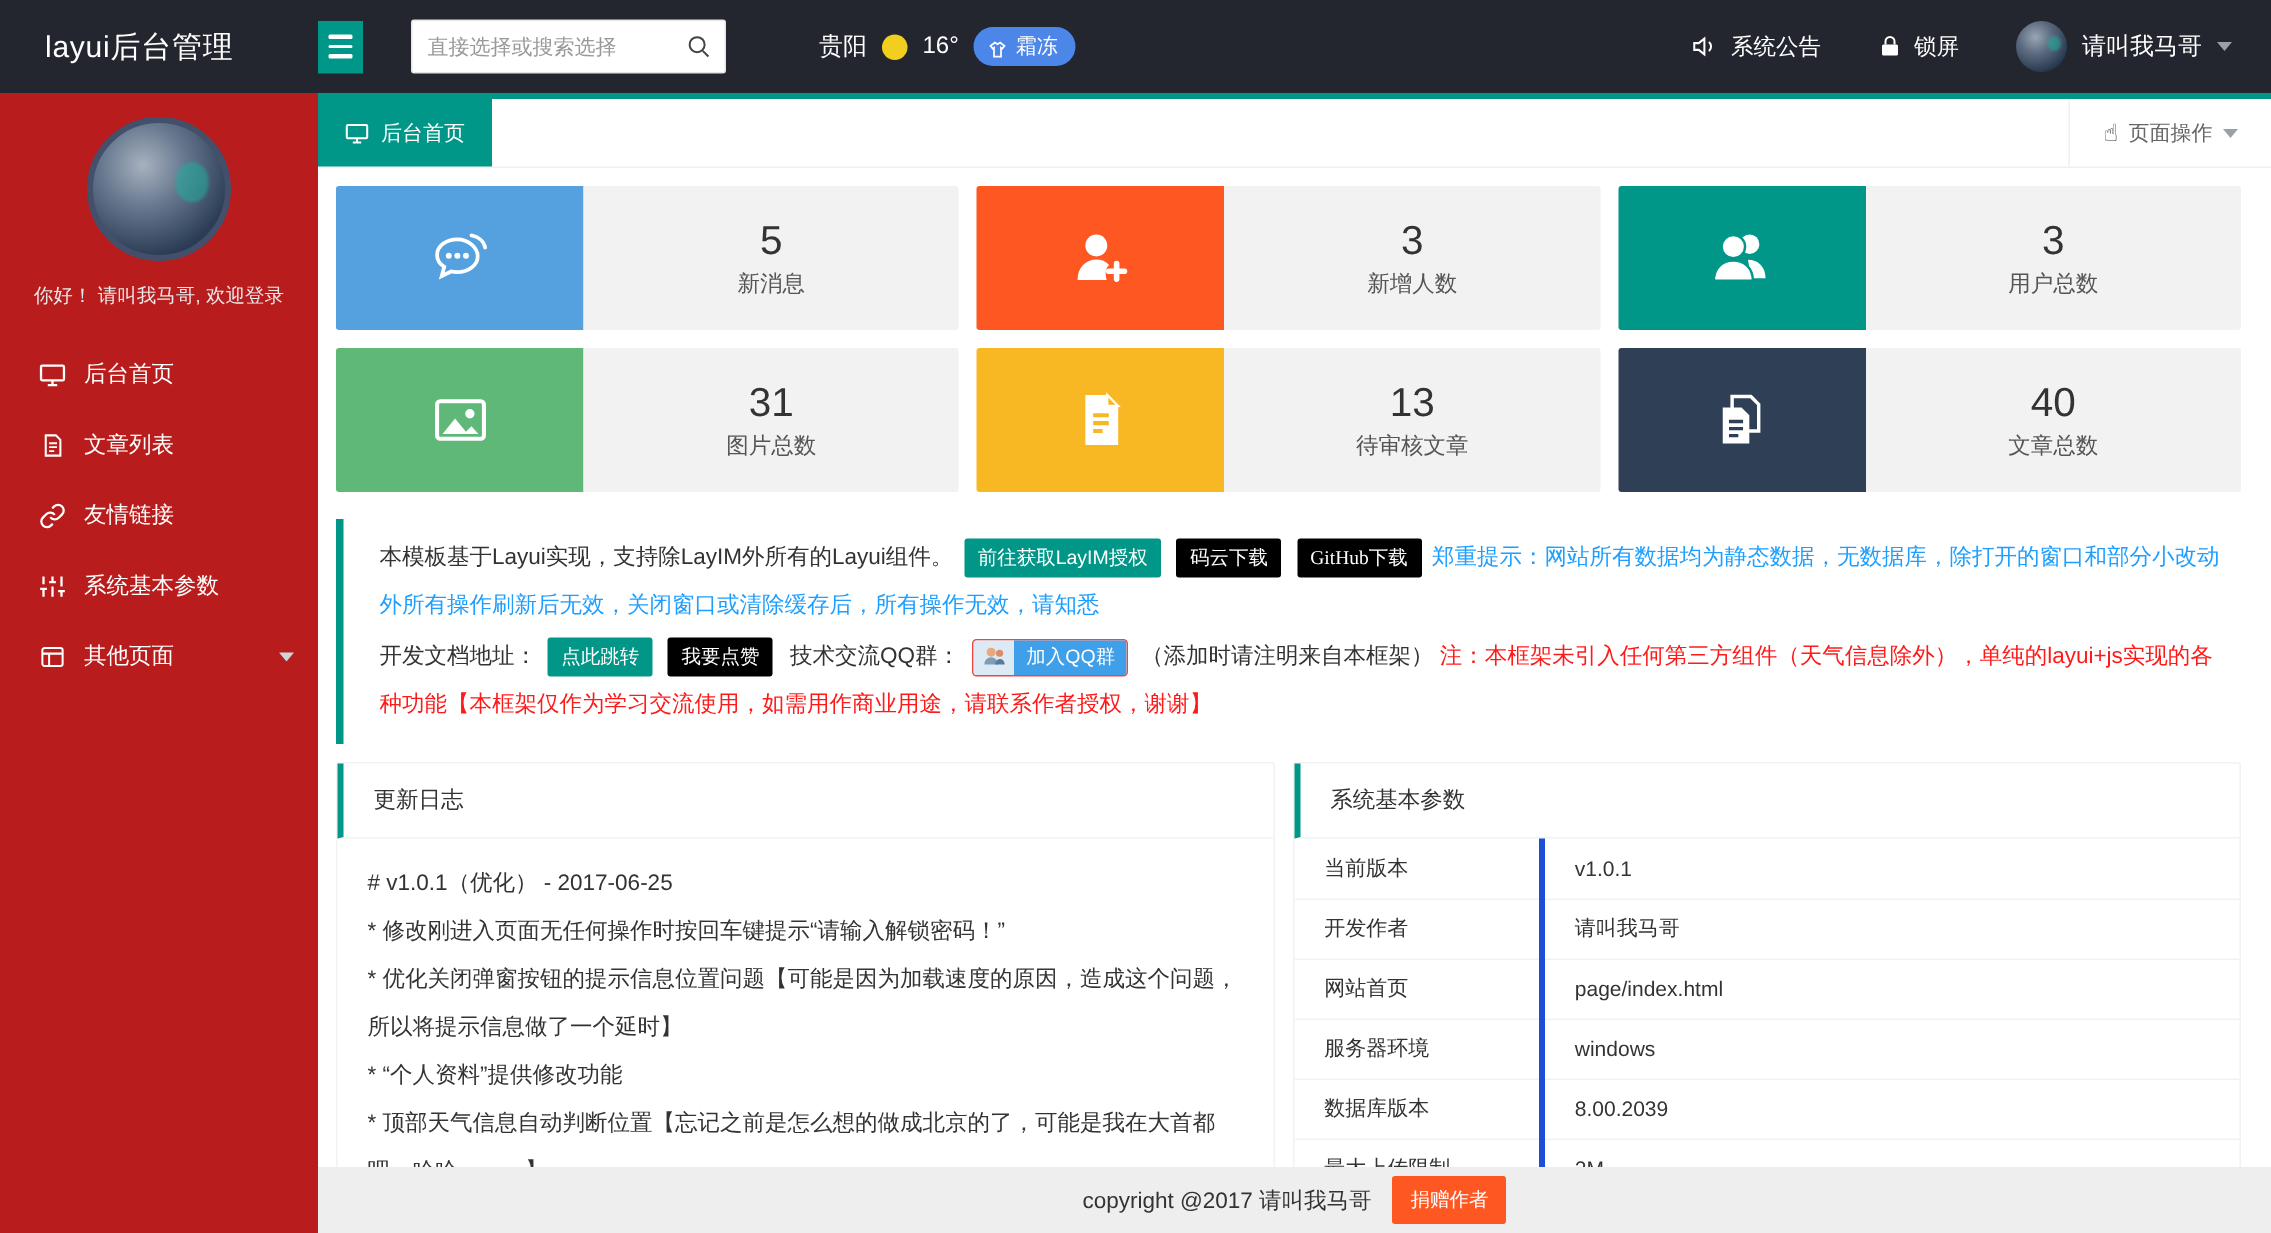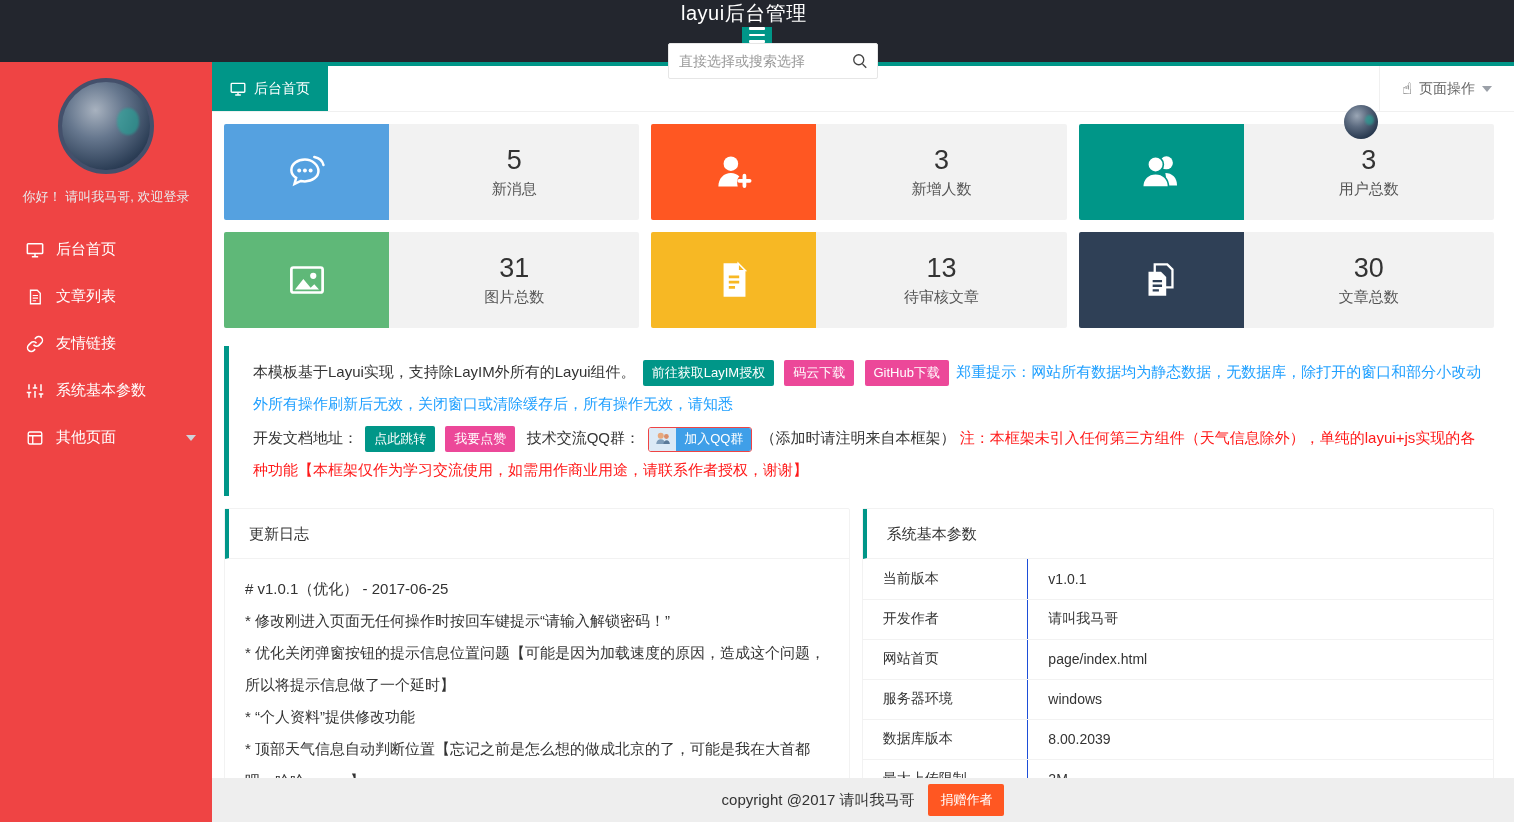--- a/index.html
+++ b/index.html
@@ -1,37 +1,37 @@
 <!DOCTYPE html>
 <html><head>
 <meta charset="utf-8">
 <style>
   * { margin:0; padding:0; box-sizing:border-box; }
   html,body { width:1514px; height:822px; overflow:hidden; font-family:"Liberation Sans",sans-serif; background:#fff; }
   
-  .topbar { height:62px; background:#23262e; display:flex; align-items:center; color:#fff;flex-direction:column; }
+  .topbar { height:62px; background:#23262e; display:flex; align-items:center; color:#fff; }
   .logo { width:212px; font-size:20px; padding-left:30px; letter-spacing:.5px; }
   .burger { width:30px; height:35px; background:#009688; display:flex; flex-direction:column; justify-content:center; align-items:center; gap:4px; cursor:pointer; }
   .burger span { display:block; width:16px; height:2.5px; background:#fff; border-radius:1px; }
   .searchbox { position:relative; margin-left:32px; }
   .searchbox input { width:210px; height:36px; border:1px solid #e6e6e6; border-radius:2px; padding:0 34px 0 10px; font-size:14px; color:#333; outline:none; font-family:"Liberation Sans",sans-serif; }
   .searchbox input::placeholder { color:#999; }
   .searchbox .mag { position:absolute; right:8px; top:8px; }
   .weather { display:flex; align-items:center; margin-left:62px; gap:10px; font-size:16px; }
   .sun { width:17px; height:17px; border-radius:50%; background:#f2cf1f; display:inline-block; }
   .frost-badge { display:inline-flex; align-items:flex-end; gap:5px; background:#4c86e9; color:#fff; font-size:14px; border-radius:13px; padding:4px 12px 4px 9px; }
   .top-right { margin-left:auto; display:flex; align-items:center; gap:38px; padding-right:26px; }
   .top-item { display:flex; align-items:center; gap:8px; font-size:15px; cursor:pointer; }
   .user-item { display:flex; align-items:center; gap:10px; cursor:pointer; }
   .avatar-sm { width:34px; height:34px; border-radius:50%; background:radial-gradient(circle at 38% 32%, #9aa6b5 0%, #5c6b80 35%, #27384e 75%, #1a2435 100%); position:relative; overflow:hidden; }
   .avatar-sm::after, .avatar-lg::after { content:""; position:absolute; right:12%; top:30%; width:26%; height:30%; border-radius:50%; background:#18a c; background:#1fae9b; opacity:.55; filter:blur(1px); }
   .caret { display:inline-block; width:0; height:0; border-left:5px solid transparent; border-right:5px solid transparent; border-top:6px solid #9ba0a8; }
   
   .mainrow { display:flex; height:760px; }
-  .sidebar { width:212px; background:#ef4444; color:#fff; flex-shrink:0; }
+  .sidebar { width:212px; background:#b91c1c; color:#fff; flex-shrink:0; }
   .avatar-lg { width:96px; height:96px; border-radius:50%; margin:16px auto 14px; border:4px solid #44506b; background:radial-gradient(circle at 38% 32%, #a8b2bf 0%, #66778e 35%, #2b3d55 75%, #1b2536 100%); position:relative; overflow:hidden; }
   .greeting { text-align:center; font-size:13px; color:#e8e9eb; margin-bottom:20px; }
   .navmenu { list-style:none; }
   .navmenu li { display:flex; align-items:center; gap:12px; padding:14px 0 14px 26px; font-size:15px; color:#fff; cursor:pointer; position:relative; }
   .navmenu .nav-caret { position:absolute; right:16px; border-top-color:#cfd3da; }
   .navmenu svg { flex-shrink:0; color:#fff; }
   .rightcol { flex:1; display:flex; flex-direction:column; min-width:0; }
   .tealline { height:4px; background:#009688; }
   .tabbar { height:46px; background:#fff; border-bottom:1px solid #f0f0f0; display:flex; align-items:stretch; }
   .tab-active { background:#009688; color:#fff; display:flex; align-items:center; gap:8px; padding:0 18px; font-size:14px; cursor:pointer; }
@@ -44,35 +44,35 @@
   .card .iconblock { width:165px; display:flex; align-items:center; justify-content:center; border-radius:2px 0 0 2px; flex-shrink:0; }
   .card .info { flex:1; background:#f2f2f2; border-radius:0 2px 2px 0; display:flex; flex-direction:column; align-items:center; justify-content:center; gap:4px; }
   .card .num { font-size:27px; color:#333; }
   .card .lbl { font-size:15px; color:#555; }
   .c-blue { background:#55a1e0; } .c-orange { background:#ff5722; } .c-teal { background:#009688; }
   .c-green { background:#5fb878; } .c-yellow { background:#f7b824; } .c-navy { background:#2f4056; }
   
   .notice { margin-top:18px; border-left:5px solid #009688; padding:8px 10px 8px 24px; font-size:15px; color:#333; }
   .notice p { line-height:32px; margin:2px 0; }
   .minibtn { display:inline-block; border:none; color:#fff; font-size:13px; padding:4px 9px; border-radius:2px; cursor:pointer; margin:0 3px; vertical-align:middle; font-family:"Liberation Sans",sans-serif; }
-  .b-teal { background:#009688; } .b-orange { background:#ec4899; }
+  .b-teal { background:#009688; } .b-orange { background:#000000;font-family:Liberation Serif, serif; }
   .t-blue { color:#1e9fff; } .t-red { color:#ff1a1a; }
   .qq-badge { display:inline-flex; align-items:flex-end; border:1px solid #ef4444; border-radius:3px; overflow:hidden; vertical-align:middle; margin:0 4px; cursor:pointer; height:25px; }
   .qq-badge .qq-img { width:27px; height:25px; background:#dceaf6; display:flex; align-items:center; justify-content:center; }
   .qq-badge .qq-txt { background:#3f9fe8; color:#fff; font-size:13px; padding:0 8px; line-height:25px; }
   
   .panels { margin-top:12px; display:grid; grid-template-columns:1fr 1.01fr; gap:12px; }
   .panel { border:1px solid #f2f2f2; border-radius:2px; background:#fff; }
   .panel-hd { height:50px; line-height:50px; padding-left:20px; font-size:15px; color:#333; border-left:4px solid #009688; border-bottom:1px solid #f2f2f2; }
   .log-body { padding:14px 20px; height:240px; overflow:hidden; font-size:15px; color:#333; }
   .log-body p { line-height:32px; }
   .ptable { width:100%; border-collapse:collapse; }
   .ptable td { height:40px; font-size:14px; color:#333; border-bottom:1px solid #f2f2f2; padding-left:20px; }
   .ptable tr:last-child td { border-bottom:none; }
-  .ptable .tlabel { width:165px; border-right:1px solid #1d4ed8; }
+  .ptable .tlabel { width:165px; border-right:4px solid #1d4ed8; }
   
   .footbar { height:44px; background:#eee; display:flex; align-items:center; justify-content:center; gap:14px; font-size:15px; color:#333; }
   .donate { background:#ff5722; color:#fff; border:none; font-size:13px; padding:7px 12px; border-radius:2px; cursor:pointer; font-family:"Liberation Sans",sans-serif; }
   svg { display:block; }
 </style>
 </head>
 <body>
 
 <div class="topbar">
   <div class="logo">layui后台管理</div>
@@ -256,21 +256,21 @@
         </div>
         <div class="card">
           <div class="iconblock c-navy">
             <svg width="50" height="50" viewBox="0 0 48 48">
                 <path d="M18 9h12l5 5v17H18z" fill="none" stroke="#fff" stroke-width="2.2"></path>
                 <path d="M12 16h12l5 5v18H12z" fill="#fff"></path>
                 <path d="M16 25h9M16 29.5h9M16 34h6" stroke="#2f4056" stroke-width="2.2"></path>
               </svg>
           </div>
           <div class="info">
-            <div class="num">30</div>
+            <div class="num">40</div>
             <div class="lbl">文章总数</div>
           </div>
         </div>
       </div>
 
       <div class="notice">
         <p>
           <span>本模板基于Layui实现，支持除LayIM外所有的Layui组件。</span>
           <button class="minibtn b-teal">前往获取LayIM授权</button>
           <button class="minibtn b-orange">码云下载</button>

